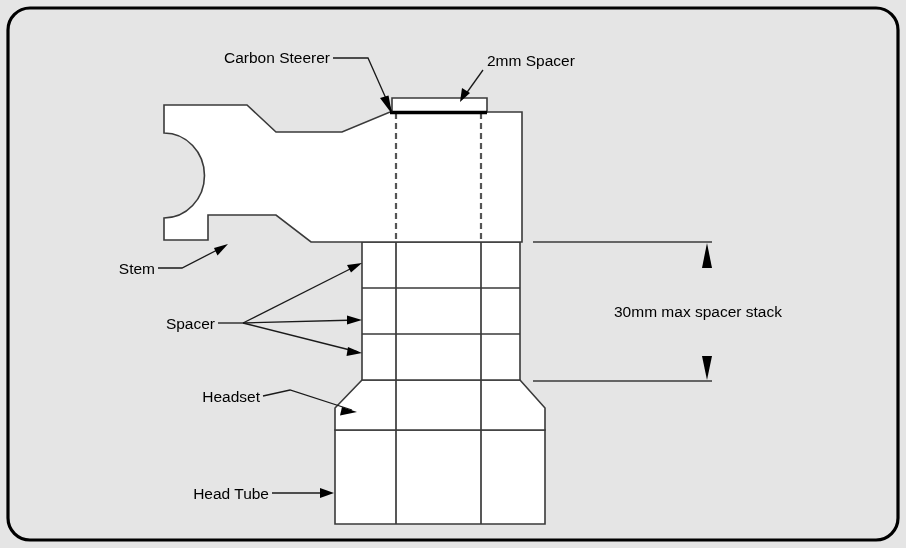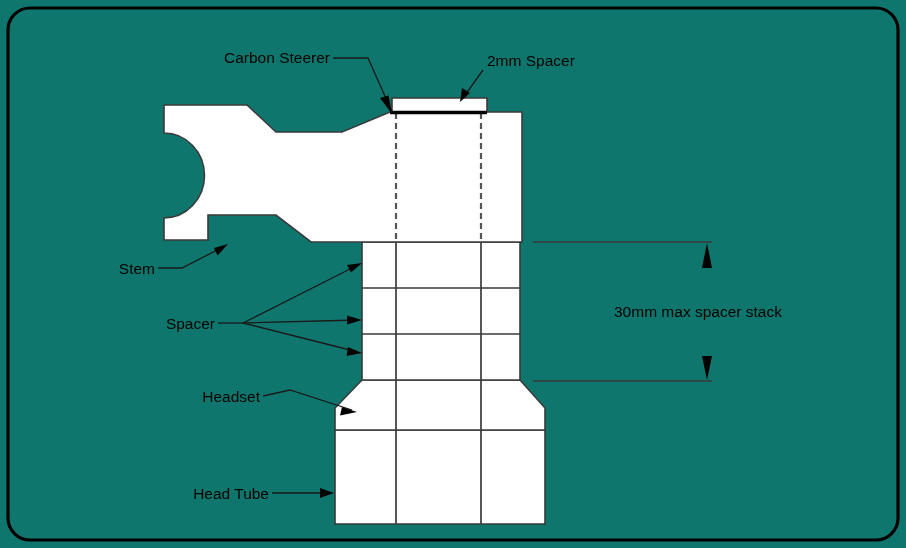--- a/index.html
+++ b/index.html
@@ -8,21 +8,21 @@
     padding: 0;
     background: #ffffff;
   }
   body {
     font-family: "Liberation Sans", sans-serif;
   }
   #page {
     position: relative;
     width: 906px;
     height: 548px;
-    background: #0f766e;
+    background: #e5e5e5;
     overflow: hidden;
   }
   #diagram-svg {
     position: absolute;
     top: 0;
     left: 0;
     width: 906px;
     height: 548px;
     display: block;
   }

